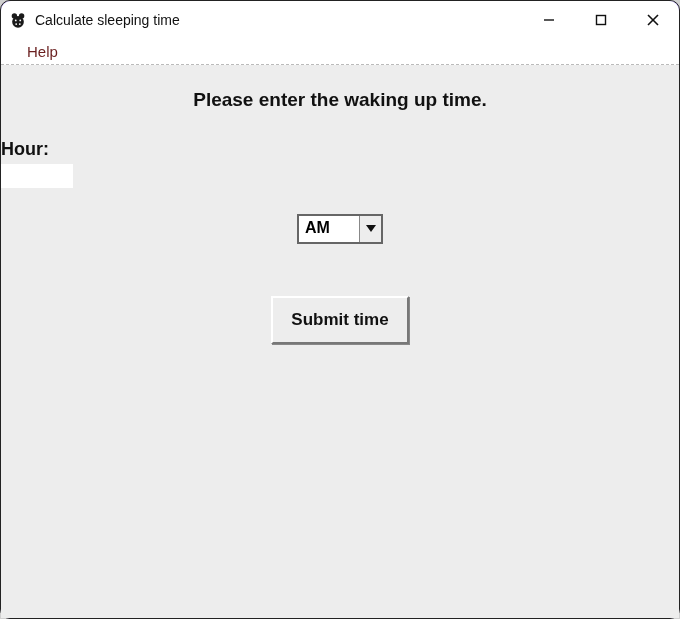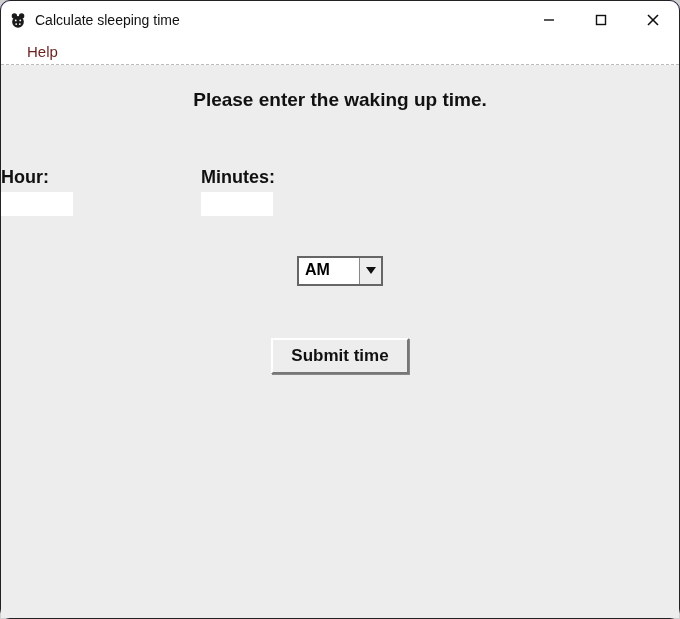--- a/index.html
+++ b/index.html
@@ -71,42 +71,41 @@
     position: relative;
   }
   .prompt {
     font-weight: bold;
     font-size: 19px;
     color: #111;
     text-align: center;
     margin-top: 24px;
   }
   .fields {
-    margin-top: 56px;
-    display: flex;
-    justify-content: flex-start;
-    gap: 128px;
+    margin-top: 28px;
+    display: flex;
+    justify-content: space-between;
   }
   .fieldgroup { display: inline-block; }
   .label {
     font-weight: bold;
     font-size: 18px;
     color: #111;
     margin-bottom: 4px;
   }
   .text-in {
     width: 72px; height: 24px;
     background: #fff;
     border: none;
     outline: none;
     font-size: 14px;
     padding: 2px 4px;
   }
   .ampm-row {
-    margin-top: 40px;
+    margin-top: 26px;
     display: flex;
     justify-content: center;
   }
   .combo {
     display: flex;
     align-items: stretch;
     height: 30px;
     border: 2px solid #666;
     background: #fff;
     font-weight: bold;
@@ -127,21 +126,21 @@
   .submit-row {
     margin-top: 52px;
     display: flex;
     justify-content: center;
   }
   .submit-btn {
     font-weight: bold;
     font-size: 17px;
     color: #111;
     background: #ededed;
-    padding: 6px 18px;
+    padding: 12px 18px;
     border-top: 2px solid #fff;
     border-left: 2px solid #fff;
     border-right: 2px solid #777;
     border-bottom: 2px solid #777;
     box-shadow: 1px 1px 0 #888;
     cursor: pointer;
   }
 </style>
 </head>
 <body>
@@ -187,24 +186,20 @@
 
   <div class="client">
 
     <div class="prompt">Please enter the waking up time.</div>
 
     <div class="fields">
       <div class="fieldgroup">
         <div class="label">Hour:</div>
         <input class="text-in" value="" style="">
       </div>
-      <div class="fieldgroup">
-        <div class="label">Minutes:</div>
-        <input class="text-in" value="" style="">
-      </div>
     </div>
 
     <div class="ampm-row">
       <div class="combo">
         <span>AM</span>
         <div class="arrow">
           <svg width="10" height="8" viewBox="0 0 10 8">
               <polygon points="0,0 10,0 5,7" fill="#111"></polygon>
             </svg>
         </div>

